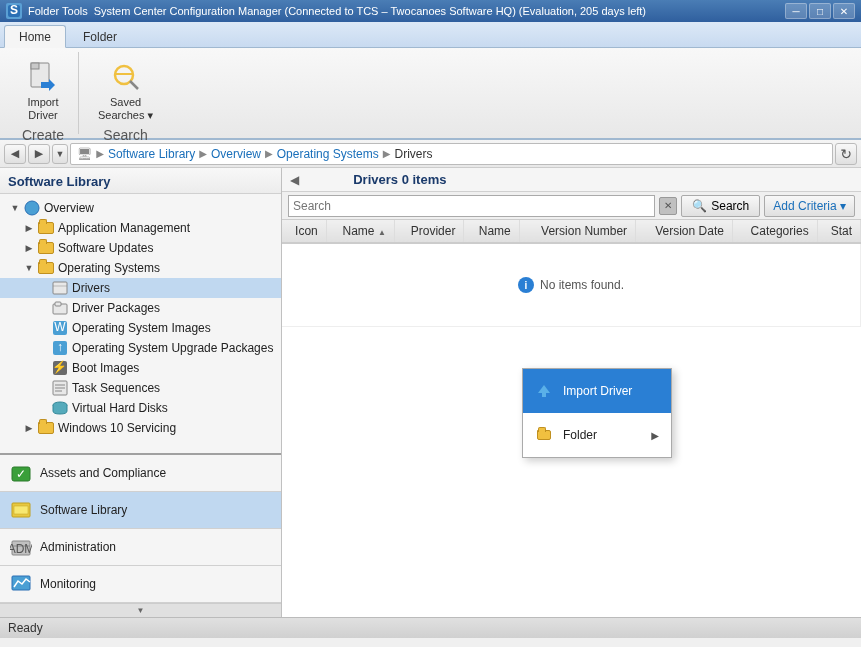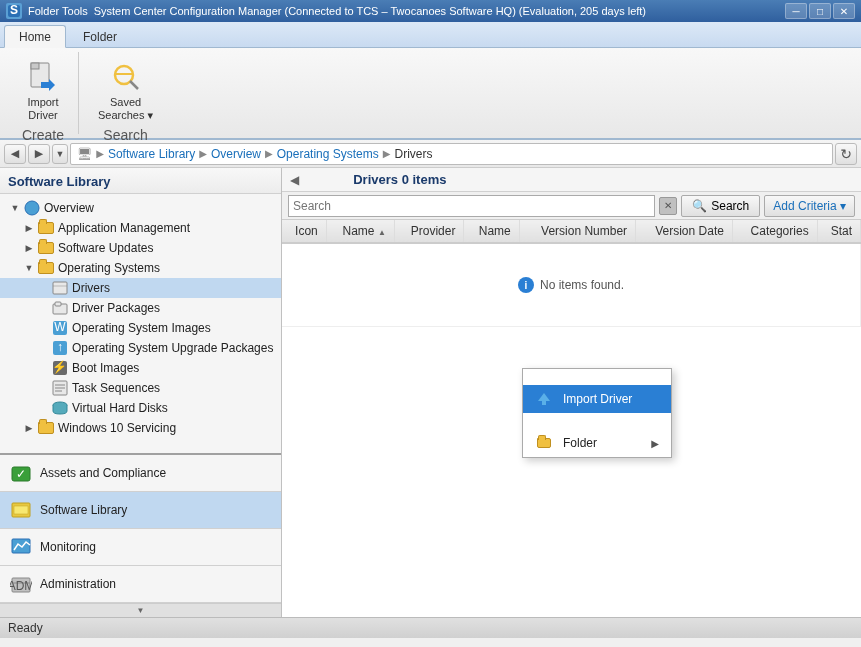--- a/index.html
+++ b/index.html
@@ -334,28 +334,27 @@
       position: absolute;
       top: 200px;
       left: 240px;
       width: 150px;
       background: white;
       border: 1px solid #aaa;
       box-shadow: 3px 3px 8px rgba(0,0,0,0.2);
       z-index: 100;
     }
     .context-menu-item {
-      padding: 5px 12px;
+      padding: 13px 12px;
       cursor: pointer;
       display: flex;
       align-items: center;
       justify-content: space-between;
       font-size: 12px;
       color: #222;
-      margin-top: 16px;
     }
     .context-menu-item .arrow { font-size: 10px; color: #555; }
     .context-menu-item.highlighted {
       background: #2a7fd4;
       color: white;
     }
     .context-menu-icon { width: 18px; height: 18px; margin-right: 4px; display: flex; align-items: center; justify-content: center; }
 
     
     .status-bar {
@@ -602,35 +601,35 @@
           <svg width="22" height="22">
               <rect x="2" y="4" width="18" height="14" rx="1" fill="#e8c840" stroke="#c0a020" stroke-width="1"></rect>
               <rect x="4" y="7" width="14" height="8" fill="#f8e870" stroke="#c0a020" stroke-width="0.5"></rect>
             </svg>
         </div>
         <span class="sidebar-nav-label">Software Library</span>
       </div>
       <div class="sidebar-nav-item">
         <div class="sidebar-nav-icon">
           <svg width="22" height="22">
-              <rect x="2" y="3" width="18" height="14" rx="1" fill="#4a9fd4" stroke="#2a6fb4" stroke-width="1"></rect>
-              <polyline points="4,14 8,8 12,11 16,6 20,9" fill="none" stroke="white" stroke-width="1.5"></polyline>
-            </svg>
-        </div>
-        <span class="sidebar-nav-label">Monitoring</span>
+              <rect x="2" y="5" width="18" height="14" rx="1" fill="#c0c0c0" stroke="#888" stroke-width="1"></rect>
+              <line x1="2" y1="10" x2="20" y2="10" stroke="#888" stroke-width="1"></line>
+              <text x="11" y="17" text-anchor="middle" fill="#555" font-size="8">ADM</text>
+            </svg>
+        </div>
+        <span class="sidebar-nav-label">Administration</span>
       </div>
       <div class="sidebar-nav-item">
         <div class="sidebar-nav-icon">
           <svg width="22" height="22">
-              <rect x="2" y="5" width="18" height="14" rx="1" fill="#c0c0c0" stroke="#888" stroke-width="1"></rect>
-              <line x1="2" y1="10" x2="20" y2="10" stroke="#888" stroke-width="1"></line>
-              <text x="11" y="17" text-anchor="middle" fill="#555" font-size="8">ADM</text>
-            </svg>
-        </div>
-        <span class="sidebar-nav-label">Administration</span>
+              <rect x="2" y="3" width="18" height="14" rx="1" fill="#4a9fd4" stroke="#2a6fb4" stroke-width="1"></rect>
+              <polyline points="4,14 8,8 12,11 16,6 20,9" fill="none" stroke="white" stroke-width="1.5"></polyline>
+            </svg>
+        </div>
+        <span class="sidebar-nav-label">Monitoring</span>
       </div>
       <div class="sidebar-collapse-btn">▼</div>
     </div>
   </div>
 
   <div class="content-area">
 
     <div style="display:flex; align-items:center; border-bottom:1px solid #d0d0d0; background:#f5f5f5; padding:4px 8px;">
       <span style="cursor:pointer; color:#666; margin-right:6px;">◀</span>
       <span class="content-header" style="border:none; background:transparent; padding:0;">Drivers 0 items</span>

